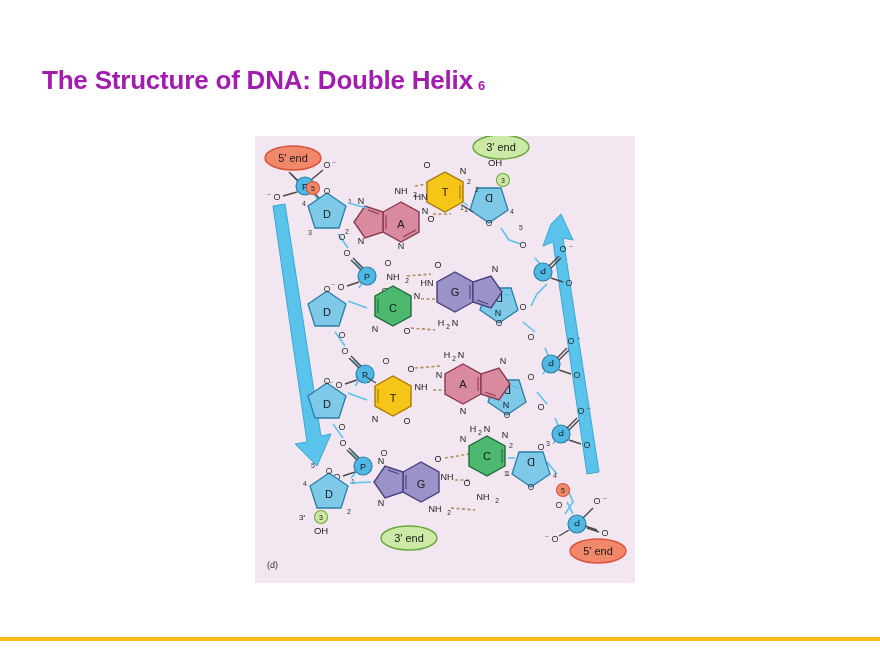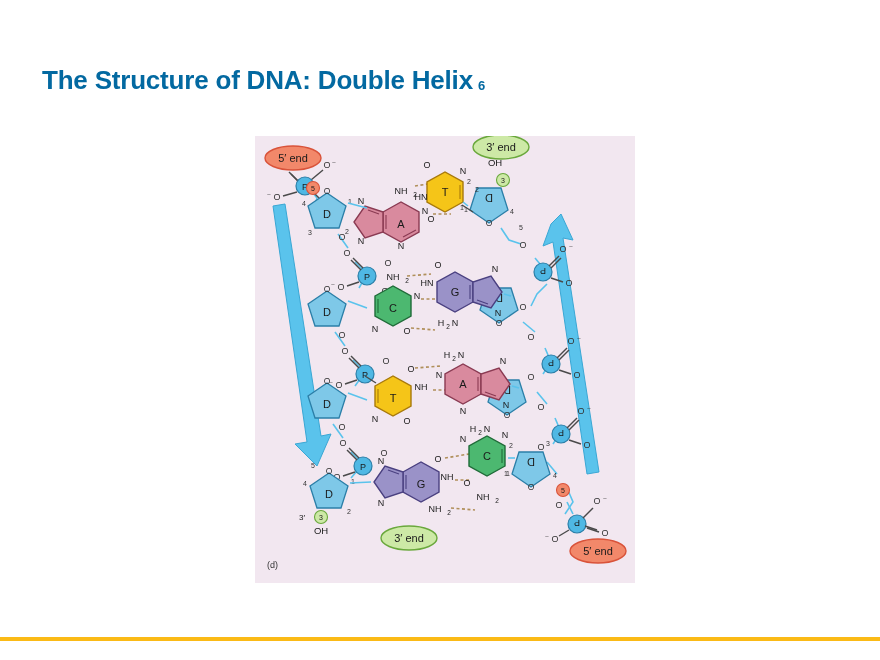--- a/index.html
+++ b/index.html
@@ -4,21 +4,21 @@
 <style>
   html,body{margin:0;padding:0;}
   body{
     width:880px;height:660px;background:#ffffff;overflow:hidden;
     font-family:"Liberation Sans", sans-serif;position:relative;
   }
   #slide{position:absolute;inset:0;background:#ffffff;}
 
   #slide-title{
     position:absolute;left:42px;top:48px;
-    font-size:26px;font-weight:bold;color:#0369a1;
+    font-size:26px;font-weight:bold;color:#a21caf;
     letter-spacing:-0.2px;white-space:nowrap;
   }
   #slide-title .sup{font-size:13px;font-weight:bold;vertical-align:-1px;margin-left:5px;}
 
   #accent-bar{
     position:absolute;left:0;top:637px;width:880px;height:4px;
     background:#fbba16;
   }
 
   #figure-panel{

